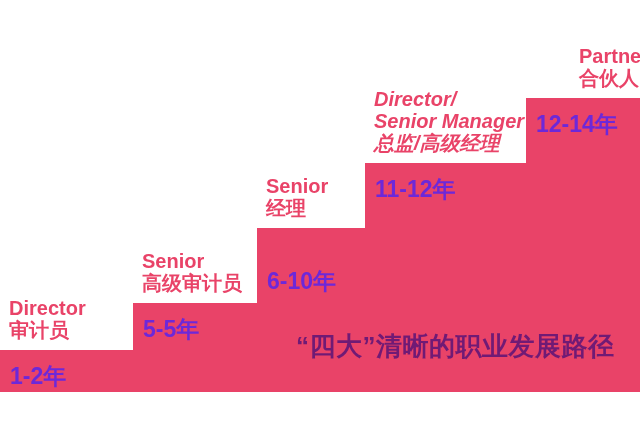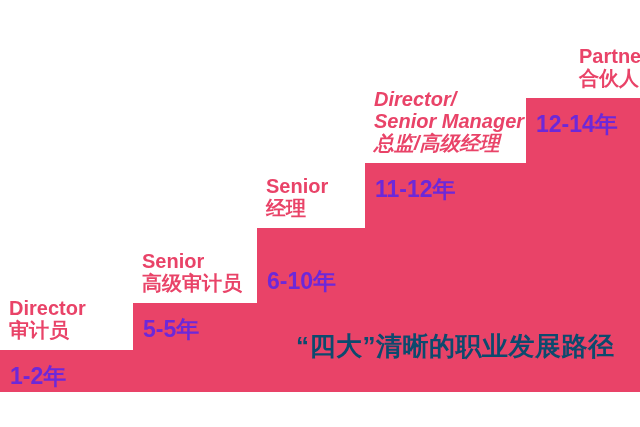--- a/index.html
+++ b/index.html
@@ -28,21 +28,21 @@
     color: var(--accent, #E94368);
     font-weight: bold;
     font-size: 20px;
     line-height: 1.1;
     white-space: pre-line;
   }
   .infographic-title {
     position: absolute;
     left: 296px;
     top: 329px;
-    color: #0c4a6e;
+    color: #701a75;
     font-weight: bold;
     font-size: 26px;
     letter-spacing: 0.5px;
     white-space: nowrap;
   }
 </style>
 </head>
 <body>
 
 <div class="canvas">

